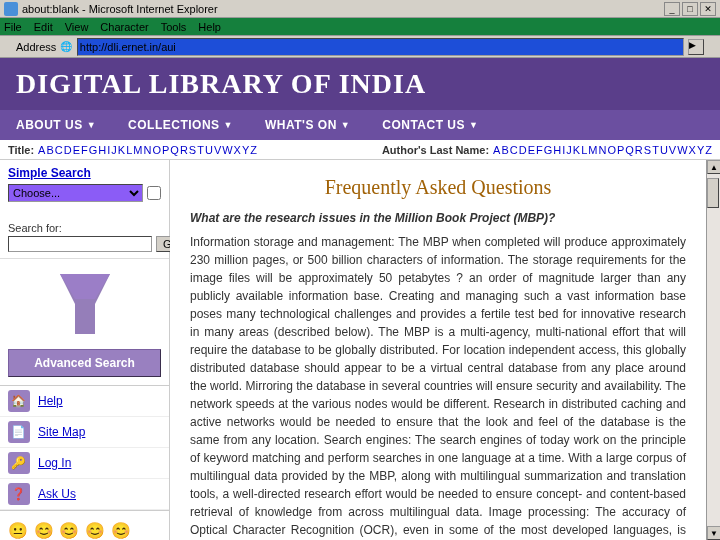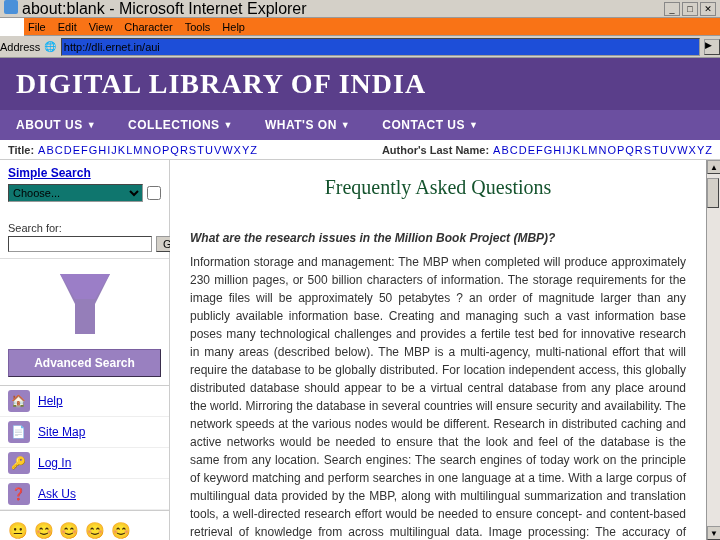--- a/index.html
+++ b/index.html
@@ -8,46 +8,45 @@
     
     .title-bar {
       background: #d4d0c8;
       height: 18px;
       display: flex;
       align-items: center;
       justify-content: space-between;
       padding: 0 4px;
       border-bottom: 1px solid #999;
     }
-    .title-bar-left { display: flex; align-items: flex-start; gap: 4px; font-size: 16px; }
+    .title-bar-left { display: flex; align-items: center; gap: 4px; font-size: 11px; }
     .title-bar-icon { width: 14px; height: 14px; background: #4a90d9; border-radius: 2px; display: inline-block; }
     .title-bar-buttons { display: flex; gap: 2px; }
     .title-bar-btn { width: 16px; height: 14px; background: #d4d0c8; border: 1px solid #888; font-size: 9px; display: flex; align-items: center; justify-content: center; cursor: pointer; }
 
     
     .menu-bar {
-      background: #f97316;
+      background: #15803d;
       height: 18px;
       display: flex;
       align-items: center;
       padding: 0 4px;
       gap: 12px;
       font-size: 11px;
       border-bottom: 1px solid #999;
-      margin-left: 24px;
     }
     .menu-item { cursor: pointer; }
 
     
     .address-bar {
       background: #d4d0c8;
       height: 22px;
       display: flex;
       align-items: center;
-      padding: 0 0;
+      padding: 0 16px;
       gap: 4px;
       font-size: 11px;
       border-bottom: 1px solid #999;
     }
     .address-label { font-size: 11px; }
     .address-input {
       flex: 1;
       height: 18px;
       border: 1px inset #999;
       background: #1d4ed8;
@@ -129,21 +128,21 @@
       padding: 6px 8px;
       border-bottom: 1px solid #ddd;
     }
     .simple-search-title { color: #00c; font-size: 12px; cursor: pointer; text-decoration: underline; font-weight: bold; }
     .choose-row { display: flex; align-items: center; gap: 4px; margin-top: 4px; }
     .choose-select {
       flex: 1;
       height: 18px;
       font-size: 11px;
       border: 1px inset #999;
-      background: #0f766e;
+      background: #8b5cf6;
     }
     .choose-checkbox { width: 14px; height: 14px; }
     .search-for-label { font-size: 11px; margin-top: 20px; color: #333; }
     .search-for-row { display: flex; align-items: center; gap: 4px; margin-top: 2px; }
     .search-input {
       flex: 1;
       height: 16px;
       border: 1px inset #999;
       font-size: 11px;
     }
@@ -203,21 +202,21 @@
     .feedback-icons { display: flex; gap: 6px; margin: 4px 0; align-items: center; }
     .feedback-icon { font-size: 16px; cursor: pointer; }
 
     
     .content-area {
       flex: 1;
       overflow-y: auto;
       padding: 16px 20px;
       background: #fff;
     }
-    .faq-title { font-size: 20px; font-weight: normal; color: #14532d; text-align: center; margin-bottom: 32px; font-family: Georgia, serif; }
+    .faq-title { font-size: 20px; font-weight: normal; color: #a16207; text-align: center; margin-bottom: 12px; font-family: Georgia, serif; }
     .faq-question { font-style: italic; font-weight: bold; font-size: 12px; color: #333; margin-bottom: 8px; }
     .faq-answer { font-size: 12px; color: #333; line-height: 1.5; text-align: justify; }
 
     
     .scrollbar-area {
       width: 14px;
       background: #d4d0c8;
       display: flex;
       flex-direction: column;
       border-left: 1px solid #999;

